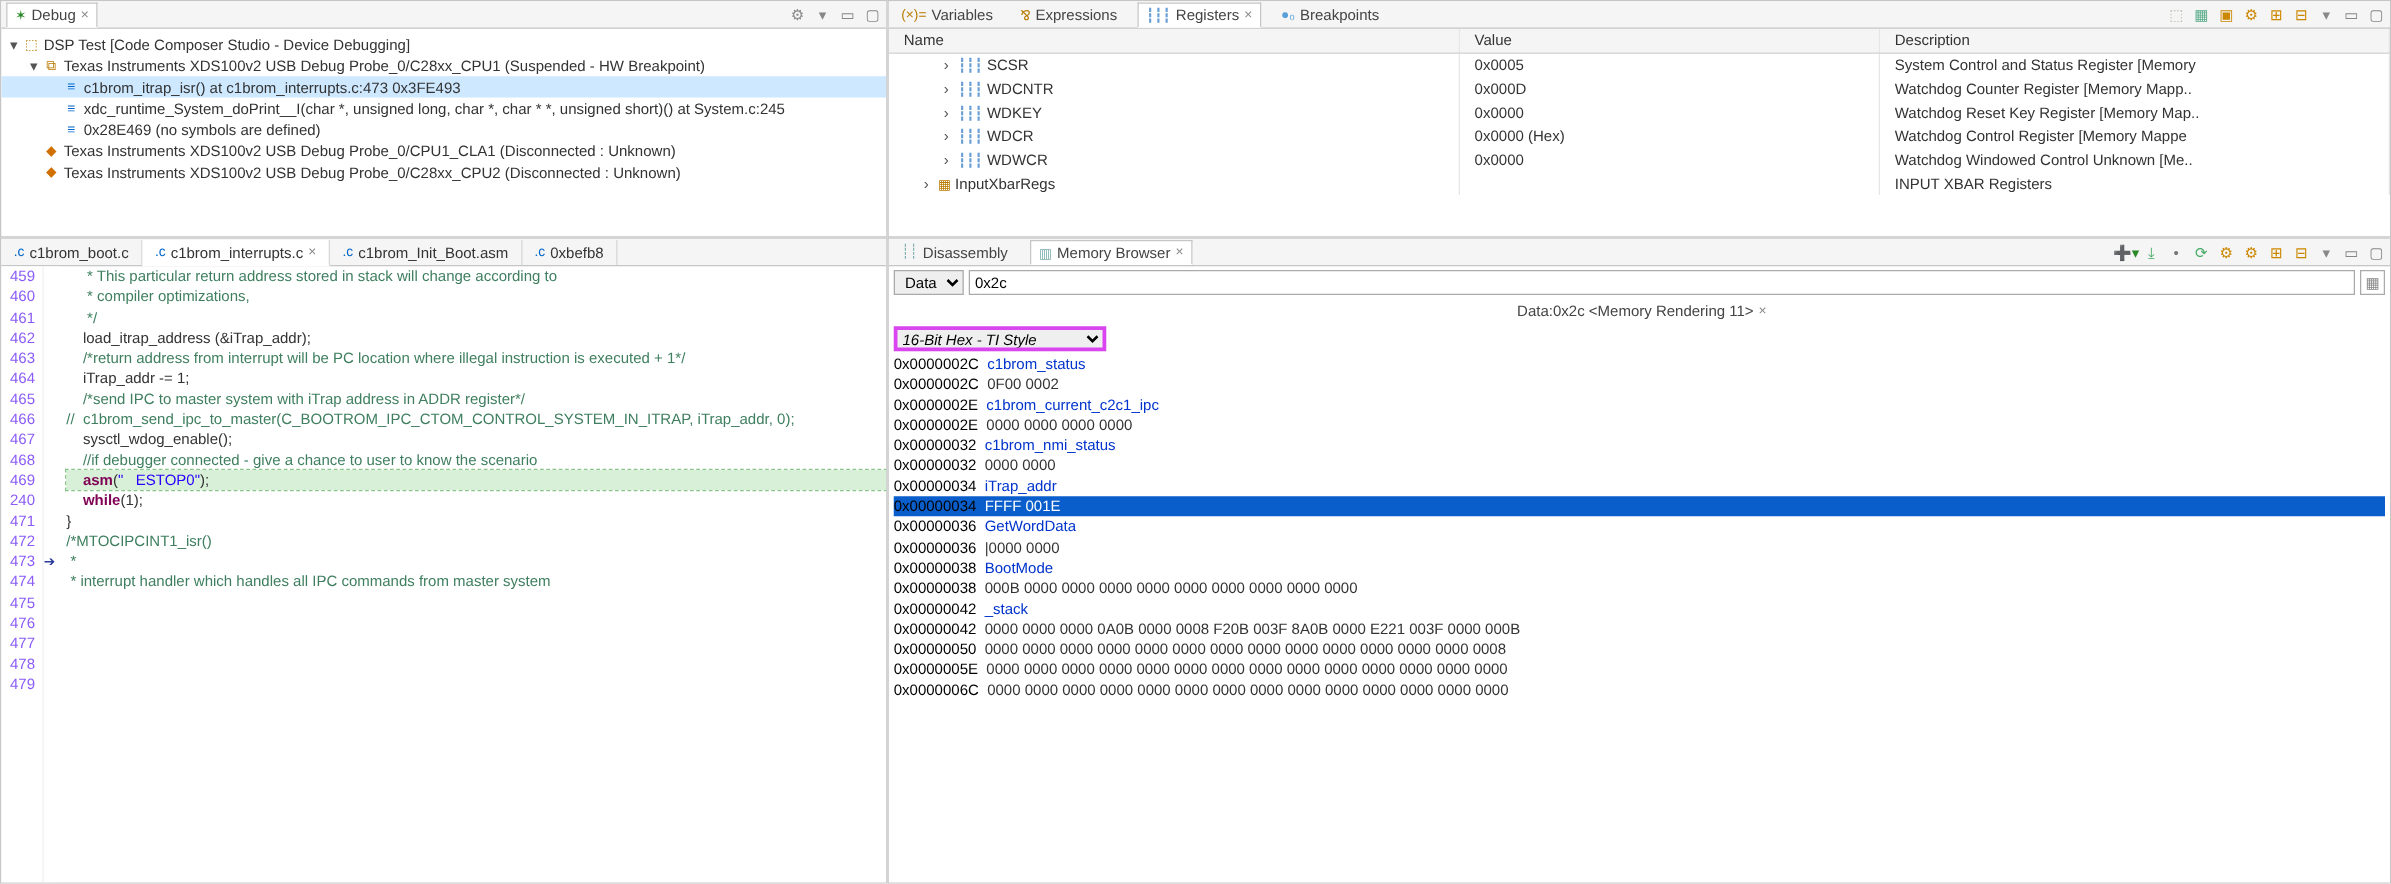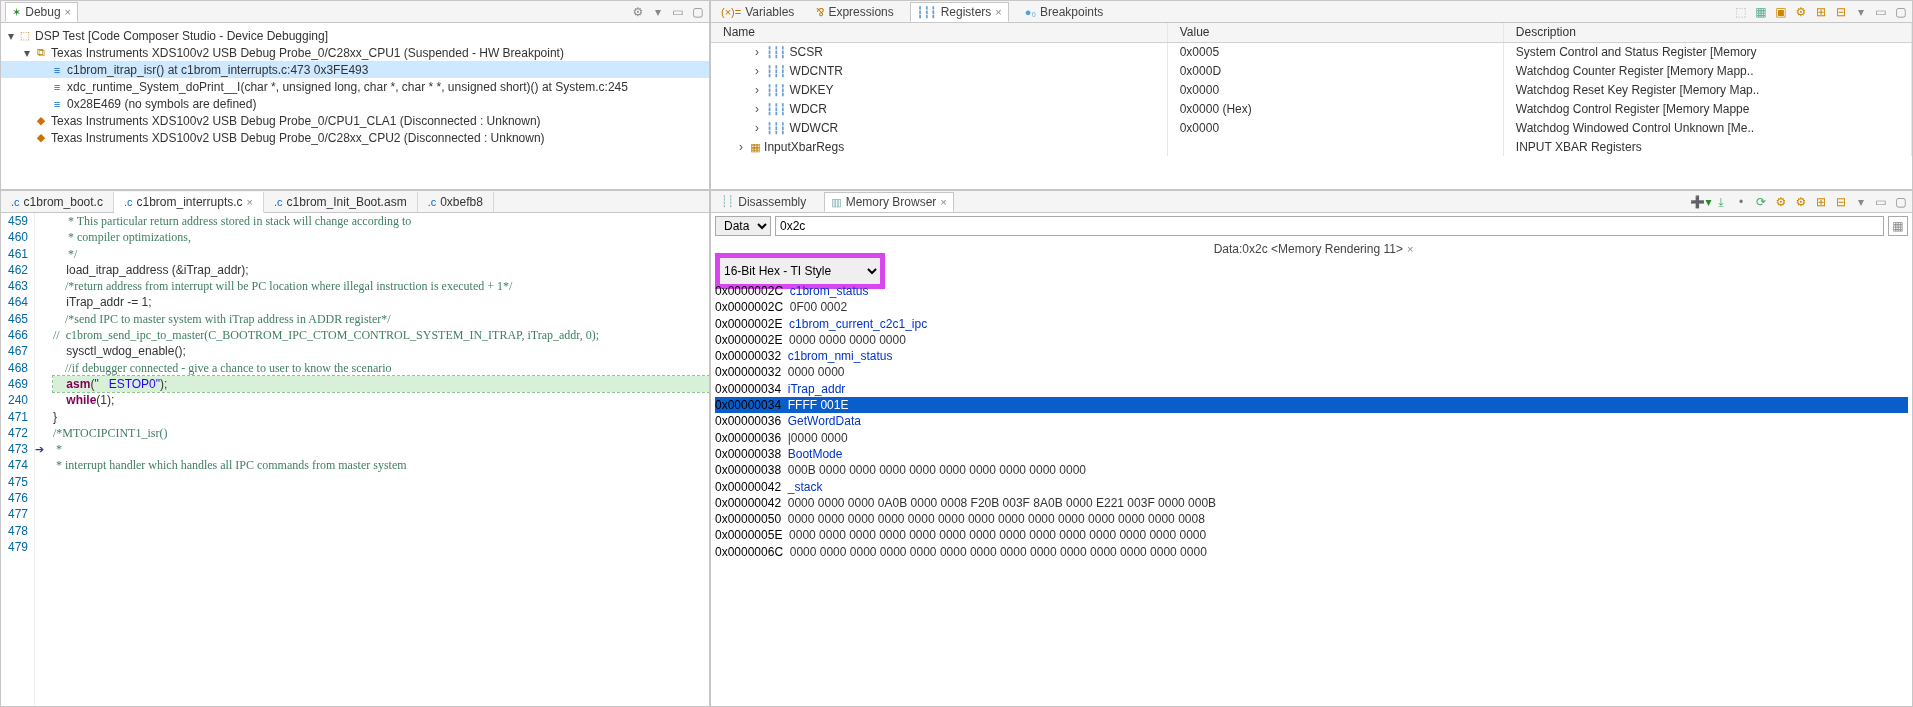--- a/index.html
+++ b/index.html
@@ -28,36 +28,36 @@
 .reg-table th { background: #f5f5f5; border-bottom: 1px solid #d0d0d0; font-weight: normal; color: #333; }
 .th-name { width: 38%; }
 .th-value { width: 28%; }
 .th-desc { width: 34%; }
 
 .editor-pane { grid-column: 1; grid-row: 2; }
 .editor-tabs { display: flex; align-items: center; height: 22px; background: #f5f5f5; border-bottom: 1px solid #c6c6c6; gap: 0; flex-shrink: 0; }
 .editor-tabs .etab { padding: 3px 10px; border-right: 1px solid #d6d6d6; display: flex; align-items: center; gap: 4px; cursor: pointer; }
 .editor-tabs .etab.active { background: #fff; margin-bottom: -1px; border-bottom: 1px solid #fff; }
 .editor-body { display: flex; font-family: Consolas, monospace; font-size: 12px; line-height: 16.3px; flex: 1; overflow: hidden; }
-.gutter { width: 34px; background: #fff; color: #0369a1; text-align: right; padding-right: 6px; border-right: 1px solid #eee; }
+.gutter { width: 34px; background: #fff; color: #8b5cf6; text-align: right; padding-right: 6px; border-right: 1px solid #eee; }
 .marker-col { width: 14px; background: #fff; }
 .code { flex: 1; white-space: pre; padding-left: 4px; position: relative; }
 .code-line.current { background: #d8f0d8; outline: 1px dashed #8bc58b; }
 .kwd { color: #7f0055; font-weight: bold; }
-.com { color: #3f7f5f; font-family: Liberation Serif, serif; }
+.com { color: #3f7f5f; }
 .str { color: #2a00ff; }
 
 .rightcol { display: grid; grid-template-rows: 22px 28px 20px 24px 1fr; border: 1px solid #c6c6c6; grid-column: 2; grid-row: 2; display: flex; flex-direction: column; }
 .mem-tabs { display: flex; align-items: center; height: 22px; background: #f5f5f5; border-bottom: 1px solid #c6c6c6; padding: 0 4px; gap: 12px; flex-shrink: 0; }
 .mem-tools { display: flex; align-items: center; height: 26px; padding: 2px 4px; gap: 4px; flex-shrink: 0; }
 .mem-tools select, .mem-tools input { height: 20px; border: 1px solid #aaa; padding: 0 4px; }
 .mem-tools input { flex: 1; }
 .mem-subtab { height: 20px; display: flex; align-items: center; padding-left: 4px; color: #444; flex-shrink: 0; justify-content: center; }
 .mem-format { height: 24px; display: flex; align-items: center; padding-left: 4px; flex-shrink: 0; }
-.mem-format select { height: 36px; width: 170px; border: 5px solid #d946ef; }
+.mem-format select { height: 20px; width: 170px; border: 3px solid #d946ef; font-style: italic; }
 .mem-body { flex: 1; overflow: auto; font-family: Consolas, monospace; font-size: 12px; line-height: 16.3px; padding: 0 4px; }
 .mem-line { white-space: pre; }
 .mem-addr { color: #000; text-align: center; }
 .mem-sym { color: #0033cc; }
 .mem-line.sel { background: #0a5ecc; color: #fff; }
 
 .top-right { grid-column: 2; grid-row: 1; }
 
 .glyph { font-family: Arial, sans-serif; font-size: 11px; }
 .close-x { font-size: 11px; color: #888; }

